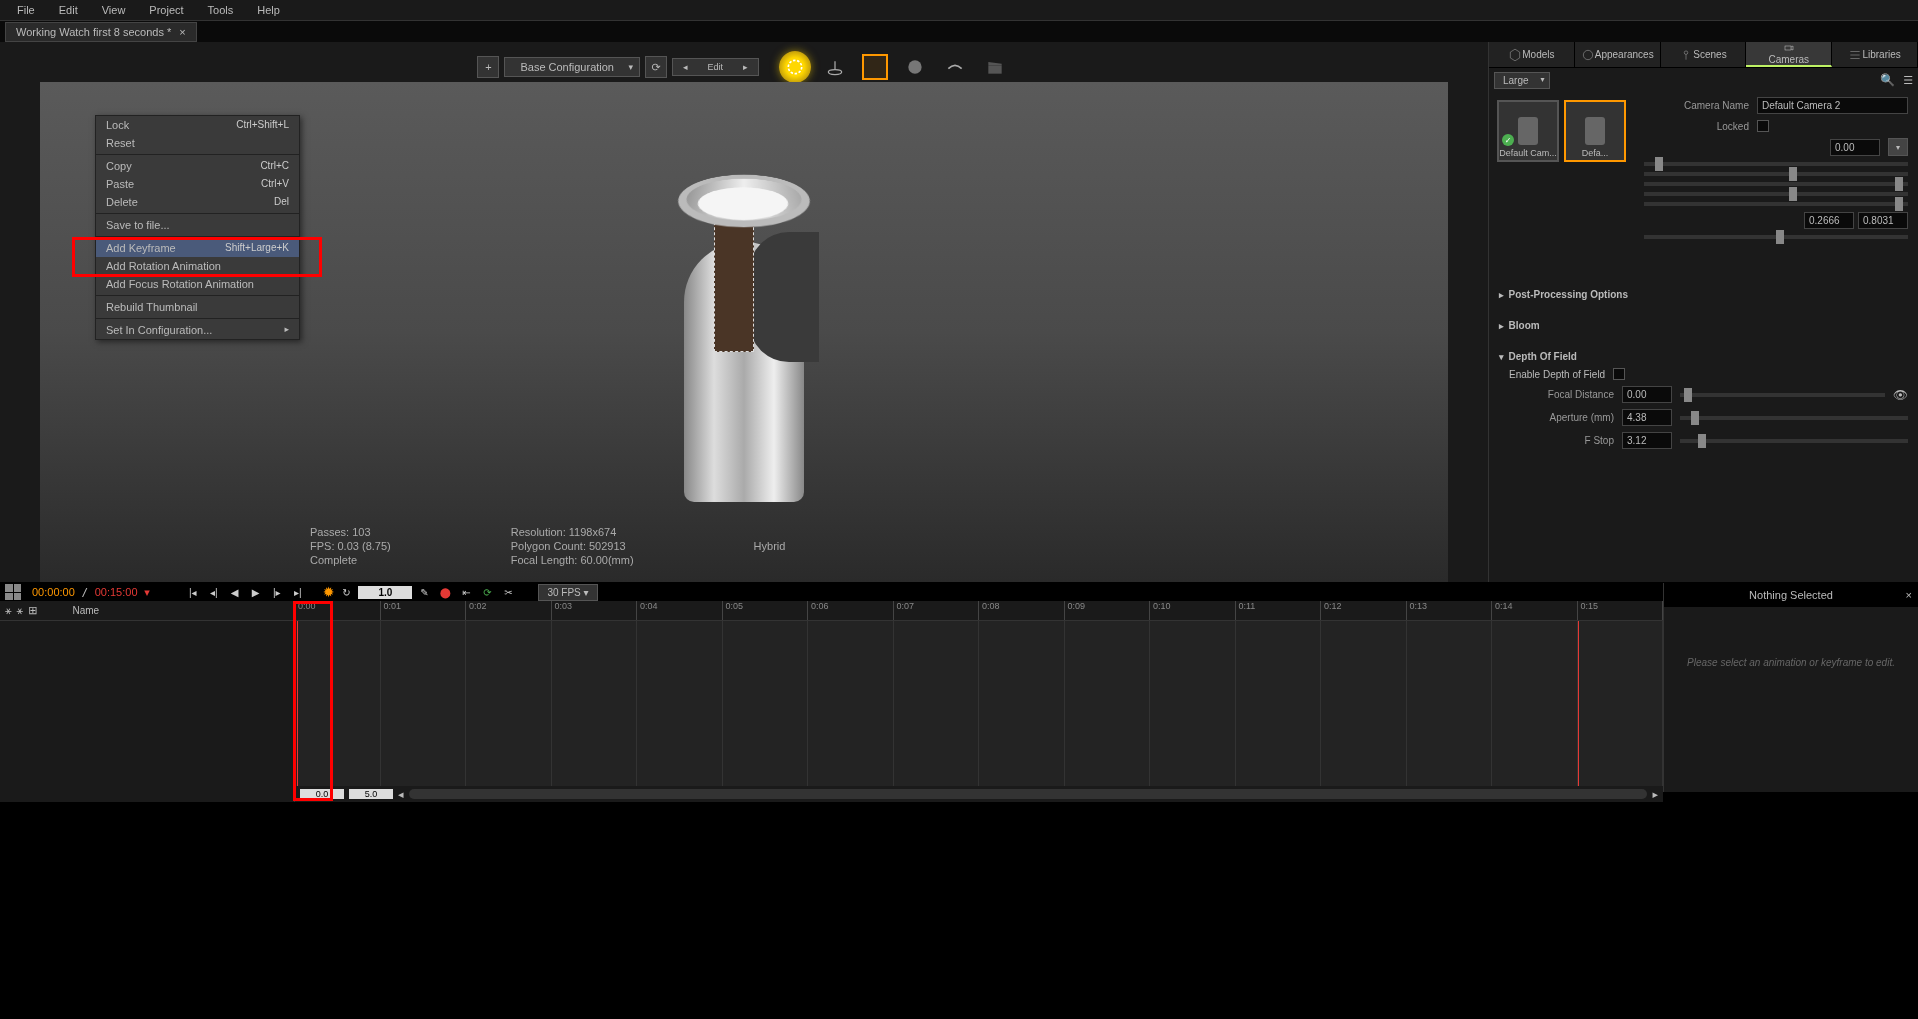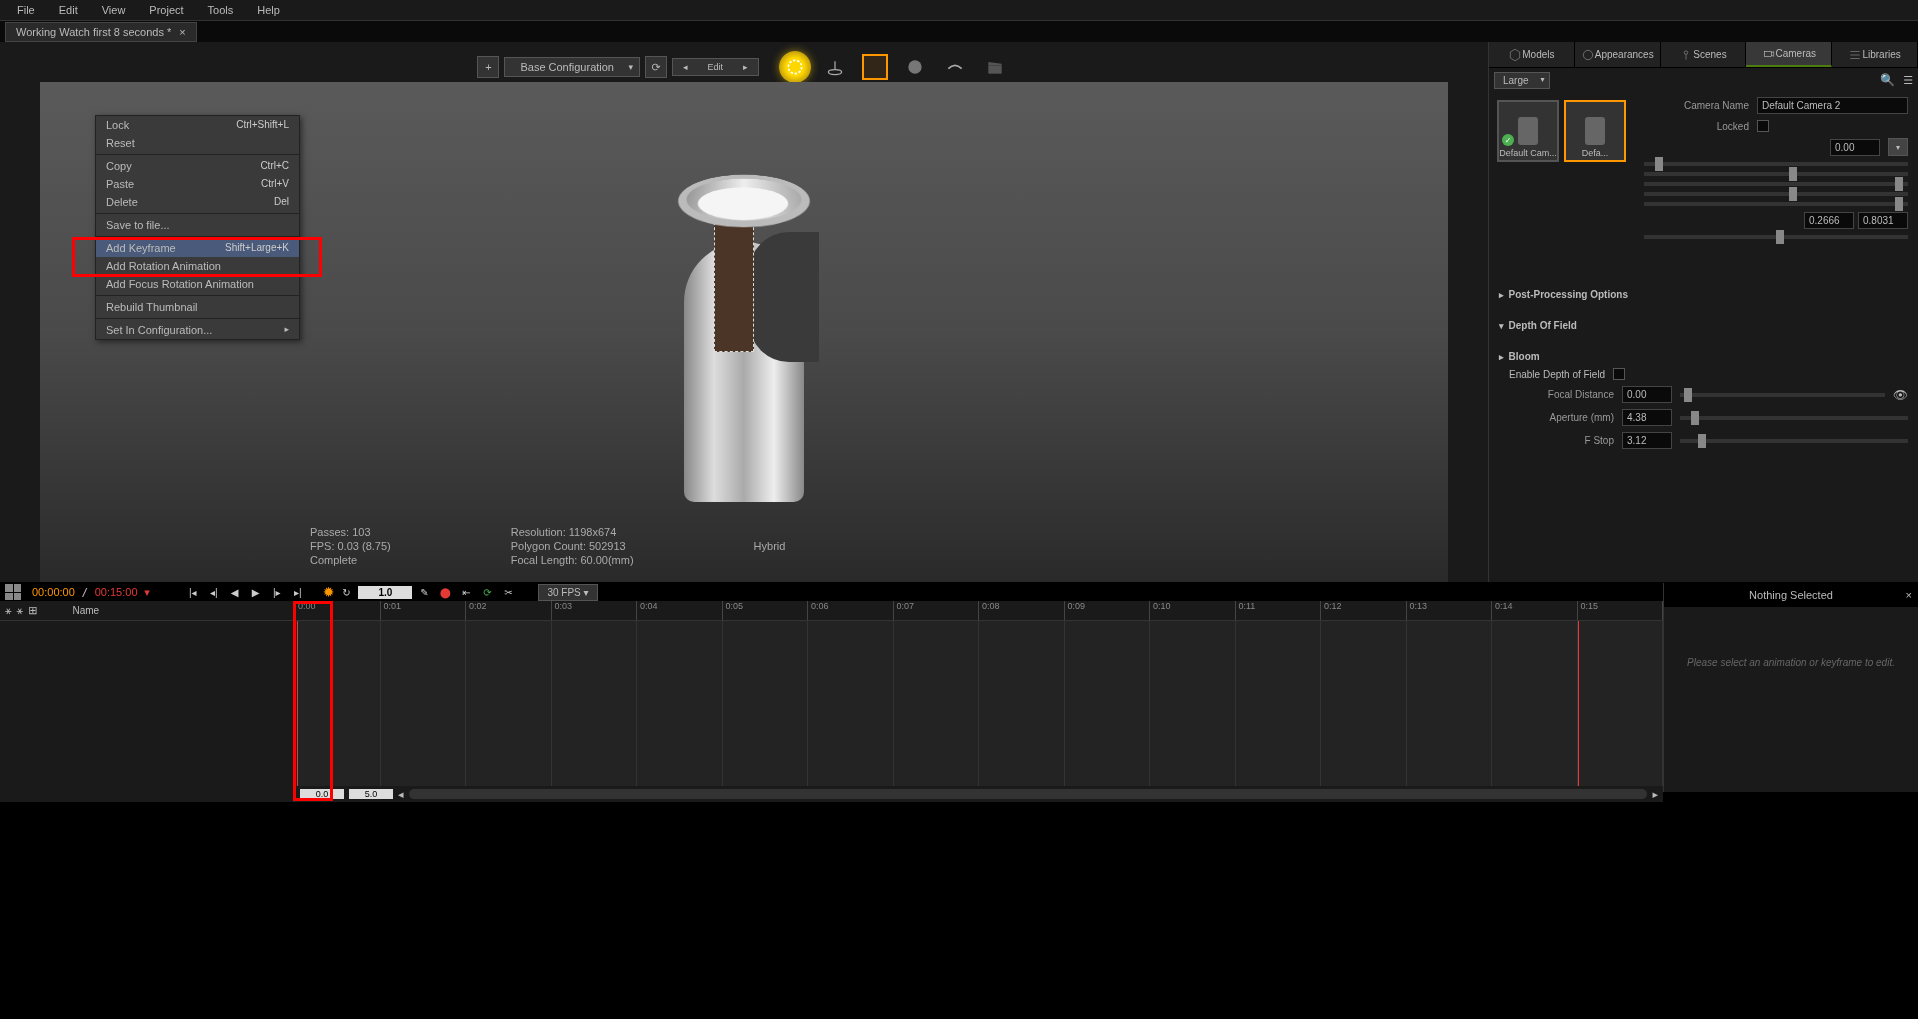--- a/index.html
+++ b/index.html
@@ -39,21 +39,21 @@
 .watch-face-inner { position: absolute; width: 90px; height: 50px; background: #f5f5f5; border-radius: 50%; top: 15px; left: 24px; transform: perspective(200px) rotateX(50deg); }
 
 
 .render-stats { position: absolute; bottom: 16px; left: 310px; display: flex; gap: 120px; font-size: 11px; color: #aaa; }
 .stat-col { display: flex; flex-direction: column; gap: 2px; }
 
 
 .right-panel { width: 430px; background: #1a1a1a; border-left: 1px solid #333; display: flex; flex-direction: column; }
 .panel-tabs { height: 26px; display: flex; background: #222; border-bottom: 1px solid #000; }
 .panel-tab { flex: 1; display: flex; align-items: center; justify-content: center; border-right: 1px solid #000; cursor: pointer; font-size: 10px; }
-.panel-tab.active { background: #383838; border-bottom: 2px solid #4d7c0f; }
+.panel-tab.active { background: #383838; border-bottom: 2px solid #bef264; flex-direction: column; }
 .panel-tab svg { width: 14px; height: 14px; fill: #999; }
 
 .panel-toolbar { height: 24px; display: flex; align-items: center; padding: 0 5px; background: #1a1a1a; }
 .size-dropdown { background: #333; padding: 2px 20px 2px 8px; border: 1px solid #555; font-size: 10px; position: relative; }
 .size-dropdown::after { content: "▾"; position: absolute; right: 4px; font-size: 8px; }
 .search-icon { margin-left: auto; font-size: 12px; cursor: pointer; }
 .menu-icon { margin-left: 8px; cursor: pointer; }
 
 .camera-thumbs { display: flex; gap: 5px; padding: 8px; }
 .cam-thumb { width: 62px; height: 62px; background: #333; border: 2px solid #555; display: flex; flex-direction: column; align-items: center; justify-content: center; position: relative; cursor: pointer; }
@@ -363,22 +363,22 @@
         </div>
       <div class="ctx-sep"></div>
       <div class="ctx-item ctx-submenu">
           <span>Set In Configuration...</span>
         </div>
     </div>
     <div class="red-box" style="top:237px; left:72px; width:250px; height:40px;"></div>
 
     <div class="props" style="margin-top:20px;">
       <div class="section-header">Post-Processing Options</div>
+      <div class="section-header">Bloom</div>
       <div class="section-header open">Depth Of Field</div>
-      <div class="section-header">Bloom</div>
       <div style="padding-left:10px;">
         <div class="prop-row">
           <span>Enable Depth of Field</span>
           <div class="prop-checkbox"></div>
         </div>
         <div class="prop-row">
           <div class="prop-label">Focal Distance</div>
           <input class="prop-input prop-input-sm" value="0.00" style="">
           <div class="prop-slider">
               <div class="prop-slider-thumb" style="left:2%"></div>

